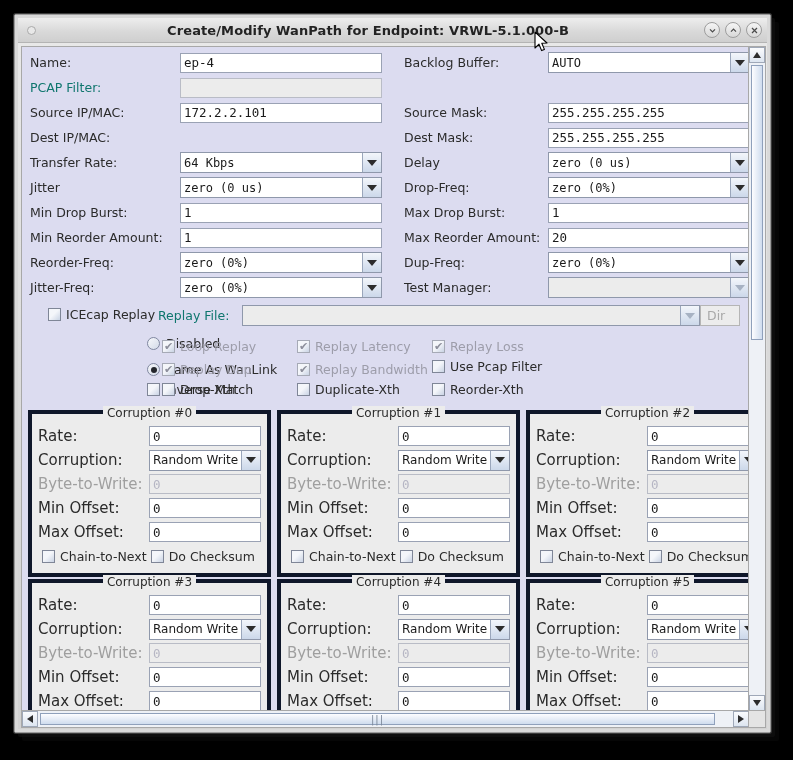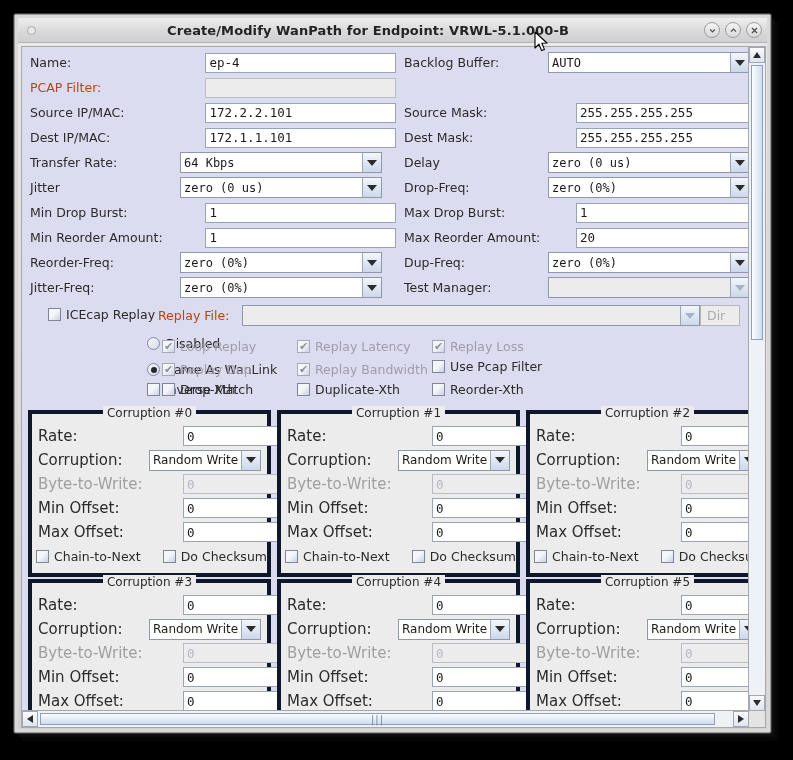--- a/index.html
+++ b/index.html
@@ -85,34 +85,34 @@
     display: flex; align-items: center;
     height: 25px;
   }
   .col-l { width: 374px; display: flex; align-items: center; gap: 6px; }
   .col-r { width: 374px; display: flex; align-items: center; }
   .lbl {
     font-size: 12.5px; color: #2b2b2b;
     padding-left: 8px;
     white-space: nowrap;
   }
-  .lbl.dim { color: #c2410c; }
+  .lbl.dim { color: #0f766e; }
   .col-l .lbl { width: 152px; }
   .col-r .lbl { width: 152px; }
 
   input.txt, .fakeinput {
     height: 20px; font-size: 12.5px;
     border: 1px solid #9aa2b4;
     background: #ffffff;
     color: #1a1a1a;
     padding: 0 3px;
     font-family: "DejaVu Sans Mono", "Liberation Mono", monospace;
     outline: none;
   }
-  .fakeinput { display: flex; align-items: center; margin-left: 34px; }
+  .fakeinput { display: flex; align-items: center; }
   input.txt.disabled, .fakeinput.disabled {
     background: #ececec; color: #b6b6c4; border-color: #b9bcc6;
   }
   .w-ip { width: 202px; }
 
   
   .combo {
     height: 21px; display: flex; align-items: stretch;
     border: 1px solid #8f98ab;
     background: #ffffff;
@@ -192,21 +192,21 @@
     position: absolute; top: -8px; left: 0; right: 0;
     text-align: center;
     font-size: 12px; color: #2b2b2b;
   }
   .panel-title span { background: #ececec; padding: 0 4px; }
   .prow { display: flex; align-items: center; height: 24px; }
   .plbl { width: 118px; font-size: 15px; color: #2b2b2b; }
   .plbl.dim { color: #9f9f9f; }
   .pfield { width: 112px; }
   .pfield input.txt, .pfield .fakeinput { width: 112px; }
-  .pchecks { display: flex; align-items: center; height: 24px; padding-left: 4px; gap: 22px; justify-content: center; }
+  .pchecks { display: flex; align-items: center; height: 24px; padding-left: 4px; gap: 4px; }
 
   
   #vscroll {
     position: absolute; right: 0; top: 0; width: 17px; height: 664px;
     background: #eef1f6; border-left: 1px solid #a8a8a8;
   }
   #hscroll {
     position: absolute; left: 0; bottom: 0; height: 17px; width: 727px;
     background: #eef1f6; border-top: 1px solid #a8a8a8;
   }
@@ -301,21 +301,20 @@
                 <div class="fakeinput w-ip">172.2.2.101</div>
               </div>
               <div class="col-r">
                 <div class="lbl">Source Mask:</div>
                 <div class="fakeinput w-ip">255.255.255.255</div>
               </div>
             </div>
             <div class="row">
               <div class="col-l">
                 <div class="lbl">Dest IP/MAC:</div>
-                <div class="fakeinput w-ip">172.1.1.101</div>
               </div>
               <div class="col-r">
                 <div class="lbl">Dest Mask:</div>
                 <div class="fakeinput w-ip">255.255.255.255</div>
               </div>
             </div>
             <div class="row">
               <div class="col-l">
                 <div class="lbl">Transfer Rate:</div>
                 <div class="combo w-combo">

